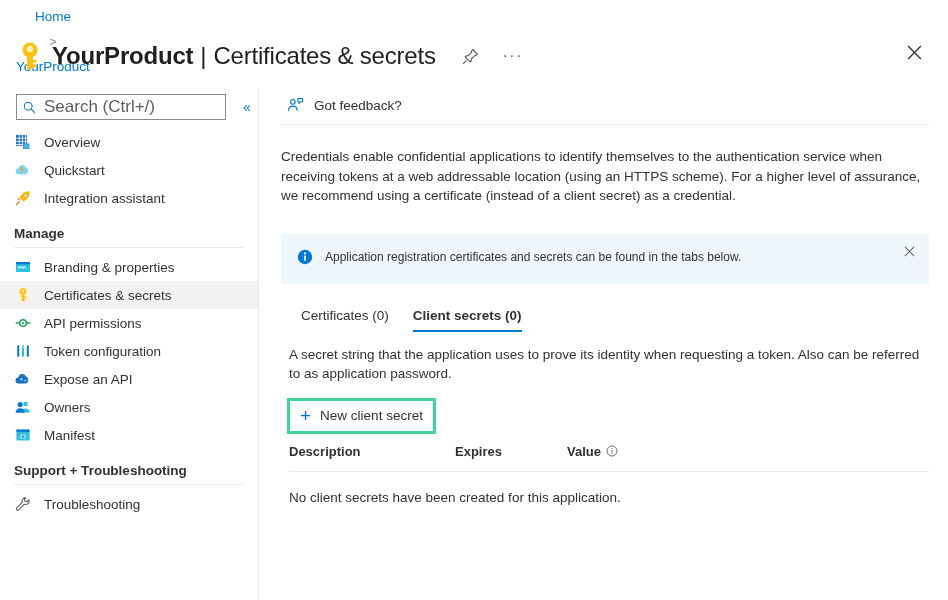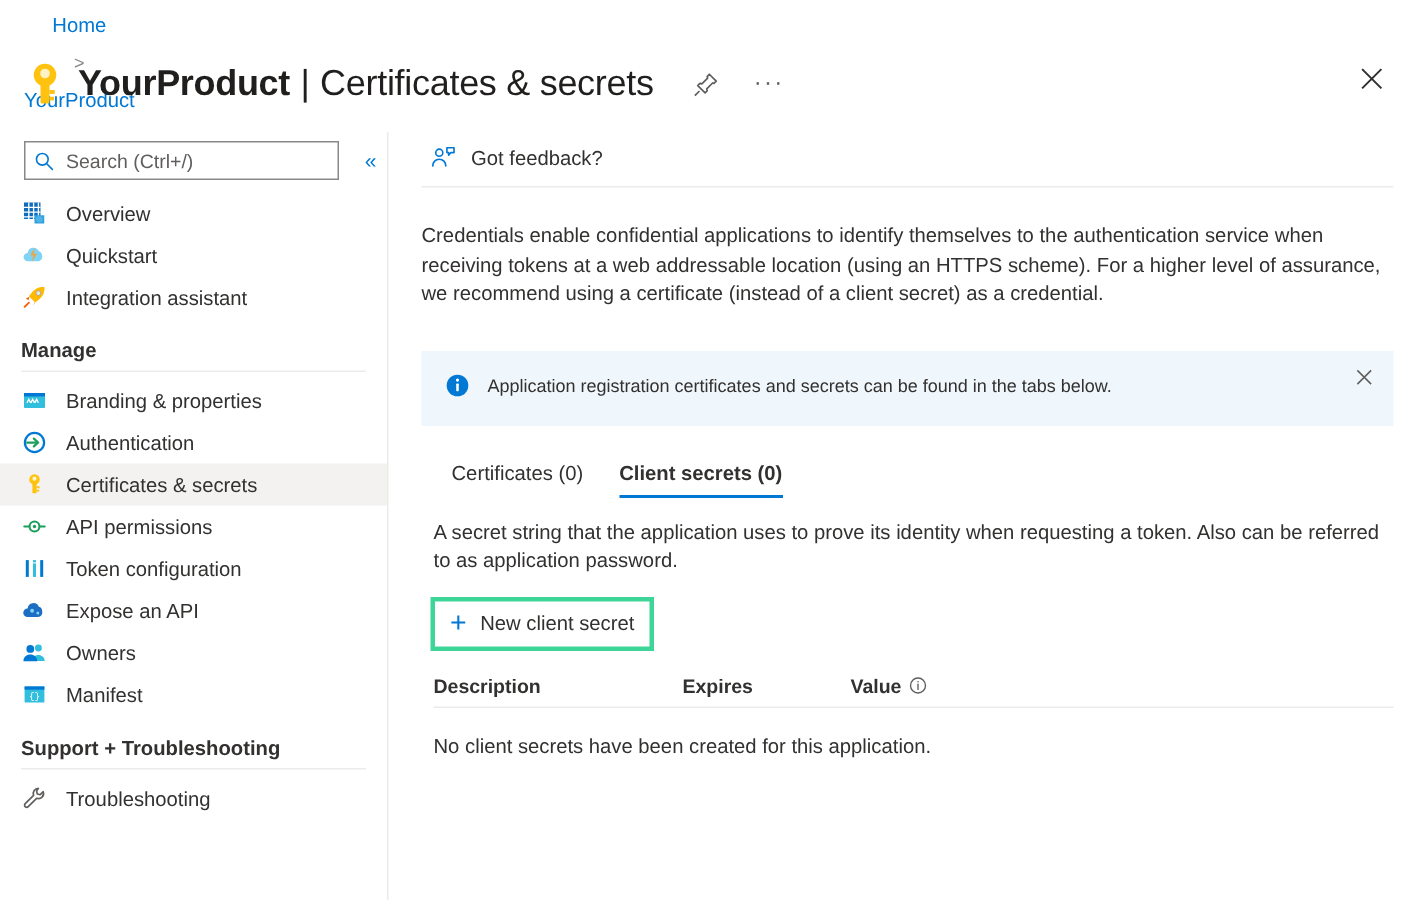--- a/index.html
+++ b/index.html
@@ -53,21 +53,21 @@
     position: absolute; left: 0; top: 88px; width: 258px; height: 512px;
     background: #fff;
   }
   .search-row { display:flex; align-items:center; padding: 6px 0 0 16px; }
   .search-box {
     width: 210px; height: 26px; border: 1px solid #8a8886; background:#fff;
     display:flex; align-items:center; padding: 0 6px; cursor: text;
   }
   .search-box .sicon { color:#0078d4; display:flex; align-items:center; margin-right:6px; }
   .search-box input {
-    border:0; outline:0; font-size: 13px; color:#323130; width: 100%;
+    border:0; outline:0; font-size: 17px; color:#323130; width: 100%;
     font-family: "Liberation Sans", sans-serif; background: transparent;
   }
   .search-box input::placeholder { color:#605e5c; opacity:1; }
   .collapse-btn {
     margin-left: 12px; color:#0078d4; font-size: 14px; cursor:pointer;
     width:18px; height:18px; display:flex; align-items:center; justify-content:center;
   }
 
   .navlist { margin-top: 8px; }
   .nav-item {
@@ -140,21 +140,21 @@
   }
   .new-secret-btn {
     display:flex; align-items:center; gap: 9px; height: 26px;
     font-size: 13.5px; color:#323130; cursor:pointer; padding: 0 4px;
   }
   .plus { color:#0078d4; font-size: 19px; line-height: 19px; font-weight: 300;}
 
   
   .table { margin-top: 10px; width: 648px; padding-left: 8px; }
   .thead {
-    display:flex; align-items:center; height: 28px;
+    display:flex; align-items:flex-start; height: 28px;
     font-size: 13px; font-weight: 700; color:#323130;
     border-bottom: 1px solid #edebe9;
   }
   .th-desc { width: 166px; }
   .th-exp  { width: 112px; }
   .th-val  { width: 176px; display:flex; align-items:center; gap:5px;}
   .th-id   { width: 180px; }
   .empty-row {
     margin-top: 18px; font-size: 13.5px; color:#323130;
   }
@@ -266,30 +266,20 @@
         <span class="nav-icon">
           <svg width="16" height="16" viewBox="0 0 16 16">
             <rect x="1" y="3" width="14" height="10" rx="0.6" fill="#32bedd"></rect>
             <rect x="1" y="3" width="14" height="2.3" fill="#0078d4"></rect>
             <path d="M3 9.6 L4.2 7.2 L5.4 9.6 M5.6 9.6 L6.8 7.2 L8 9.6 M8.2 9.6 L9.4 7.2 L10.6 9.6" fill="none" stroke="#fff" stroke-width="0.85"></path>
           </svg>
         </span>
         <span>Branding &amp; properties</span>
       </div>
 
-      <div class="nav-item">
-        <span class="nav-icon">
-          <svg width="16" height="16" viewBox="0 0 16 16">
-            <circle cx="8" cy="8" r="6.4" fill="none" stroke="#0078d4" stroke-width="1.5"></circle>
-            <path d="M2.5 8 H9.5" stroke="#1a9e5c" stroke-width="1.5"></path>
-            <path d="M7.6 5.4 L10.4 8 L7.6 10.6" fill="none" stroke="#1a9e5c" stroke-width="1.5" stroke-linejoin="round" stroke-linecap="round"></path>
-          </svg>
-        </span>
-        <span>Authentication</span>
-      </div>
 
       <div class="nav-item active">
         <span class="nav-icon">
           <svg width="16" height="16" viewBox="0 0 16 16">
             <circle cx="8" cy="4.6" r="3.5" fill="#ffc20e"></circle>
             <circle cx="8" cy="4.1" r="1.4" fill="#fff6d0"></circle>
             <rect x="6.6" y="7.3" width="2.8" height="6.6" rx="0.6" fill="#ffc20e"></rect>
             <rect x="9.4" y="9.2" width="2" height="1.3" fill="#ffc20e"></rect>
             <rect x="9.4" y="11.5" width="1.7" height="1.2" fill="#ffc20e"></rect>
           </svg>

